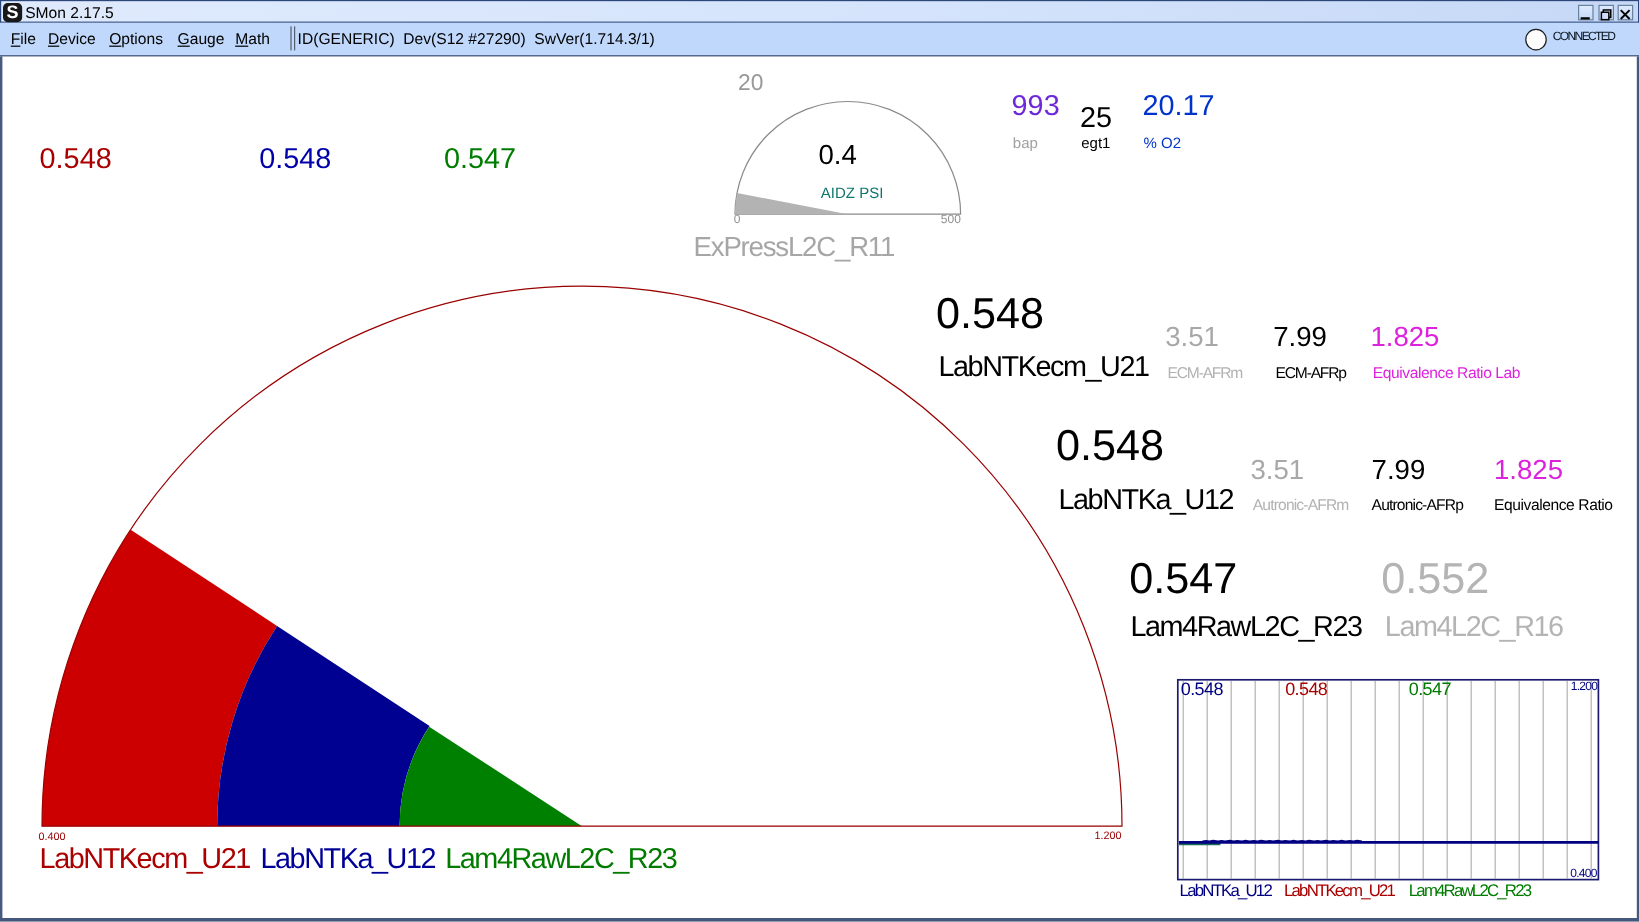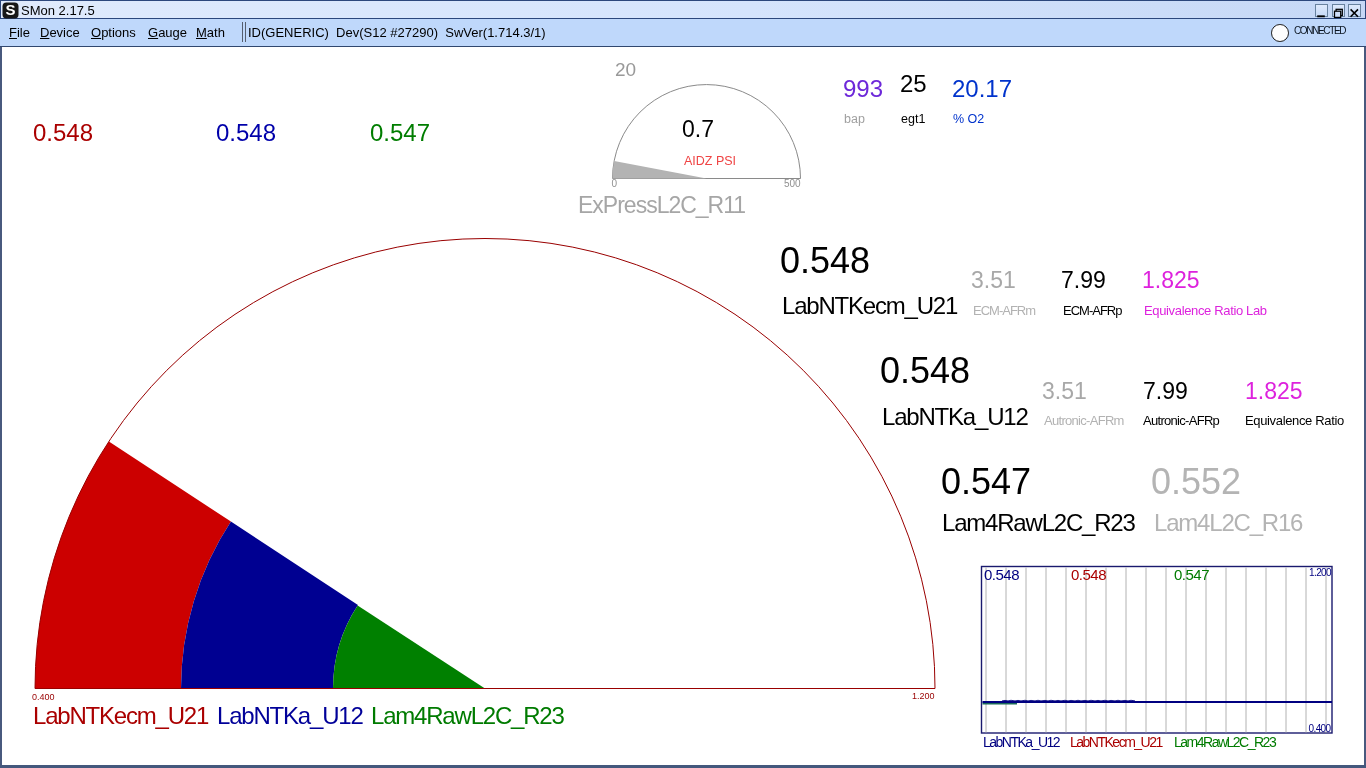--- a/index.html
+++ b/index.html
@@ -86,29 +86,29 @@
 <div class="t" style="left:245px;top:22px;width:1px;height:20px;background:#555e6e"></div>
 <div class="t" style="left:248px;top:25.8px;font-size:13px">ID(GENERIC)&nbsp; Dev(S12 #27290)&nbsp; SwVer(1.714.3/1)</div>
 <div class="t" style="left:1271.3px;top:24px;width:17.8px;height:17.8px;border:1.6px solid #1c1c1c;border-radius:50%;background:#fdfdfd;box-sizing:border-box"></div>
 <div class="t" style="left:1294px;top:25.5px;font-size:10px;letter-spacing:-1.35px;color:#0a1420">CONNECTED</div>
 
 <div class="t" style="left:33px;top:120.8px;font-size:24px;color:#aa0000">0.548</div>
 <div class="t" style="left:216px;top:120.8px;font-size:24px;color:#0000aa">0.548</div>
 <div class="t" style="left:370px;top:120.8px;font-size:24px;color:#007d00">0.547</div>
 
 <div class="t" style="left:615px;top:59.5px;font-size:19px;color:#999999">20</div>
-<div class="t" style="left:682px;top:117.5px;font-size:23px;color:#000">0.7</div>
-<div class="t" style="left:684px;top:154.7px;font-size:12.5px;color:#ef4444">AIDZ PSI</div>
+<div class="t" style="left:682px;top:117.5px;font-size:23px;color:#000">0.4</div>
+<div class="t" style="left:684px;top:154.7px;font-size:12.5px;color:#0f766e">AIDZ PSI</div>
 <div class="t" style="left:611.5px;top:179.3px;font-size:10px;color:#909090">0</div>
 <div class="t" style="left:784px;top:179.3px;font-size:10px;color:#909090">500</div>
 <div class="t" style="left:578px;top:193.6px;font-size:23px;color:#a6a6a6;letter-spacing:-1.0px">ExPressL2C_R11</div>
 
 <div class="t" style="left:843px;top:77.2px;font-size:24px;color:#6d28d9">993</div>
 <div class="t" style="left:844px;top:112.5px;font-size:12.5px;color:#a0a0a0">bap</div>
-<div class="t" style="left:900px;top:72px;font-size:24px;color:#000">25</div>
+<div class="t" style="left:900px;top:87px;font-size:24px;color:#000">25</div>
 <div class="t" style="left:901px;top:112.5px;font-size:12.5px;color:#000">egt1</div>
 <div class="t" style="left:952px;top:77.2px;font-size:24px;color:#0033cc">20.17</div>
 <div class="t" style="left:953px;top:112.5px;font-size:12.5px;color:#0033cc">% O2</div>
 
 <div class="t" style="left:780px;top:243.2px;font-size:36px;color:#000">0.548</div>
 <div class="t" style="left:782px;top:293.7px;font-size:24px;color:#000;letter-spacing:-1.2px">LabNTKecm_U21</div>
 <div class="t" style="left:971px;top:268.7px;font-size:23px;color:#a8a8a8">3.51</div>
 <div class="t" style="left:973px;top:303.5px;font-size:13px;color:#b2b2b2;letter-spacing:-1.0px">ECM-AFRm</div>
 <div class="t" style="left:1061px;top:268.7px;font-size:23px;color:#000">7.99</div>
 <div class="t" style="left:1063px;top:303.5px;font-size:13px;color:#000;letter-spacing:-1.0px">ECM-AFRp</div>

